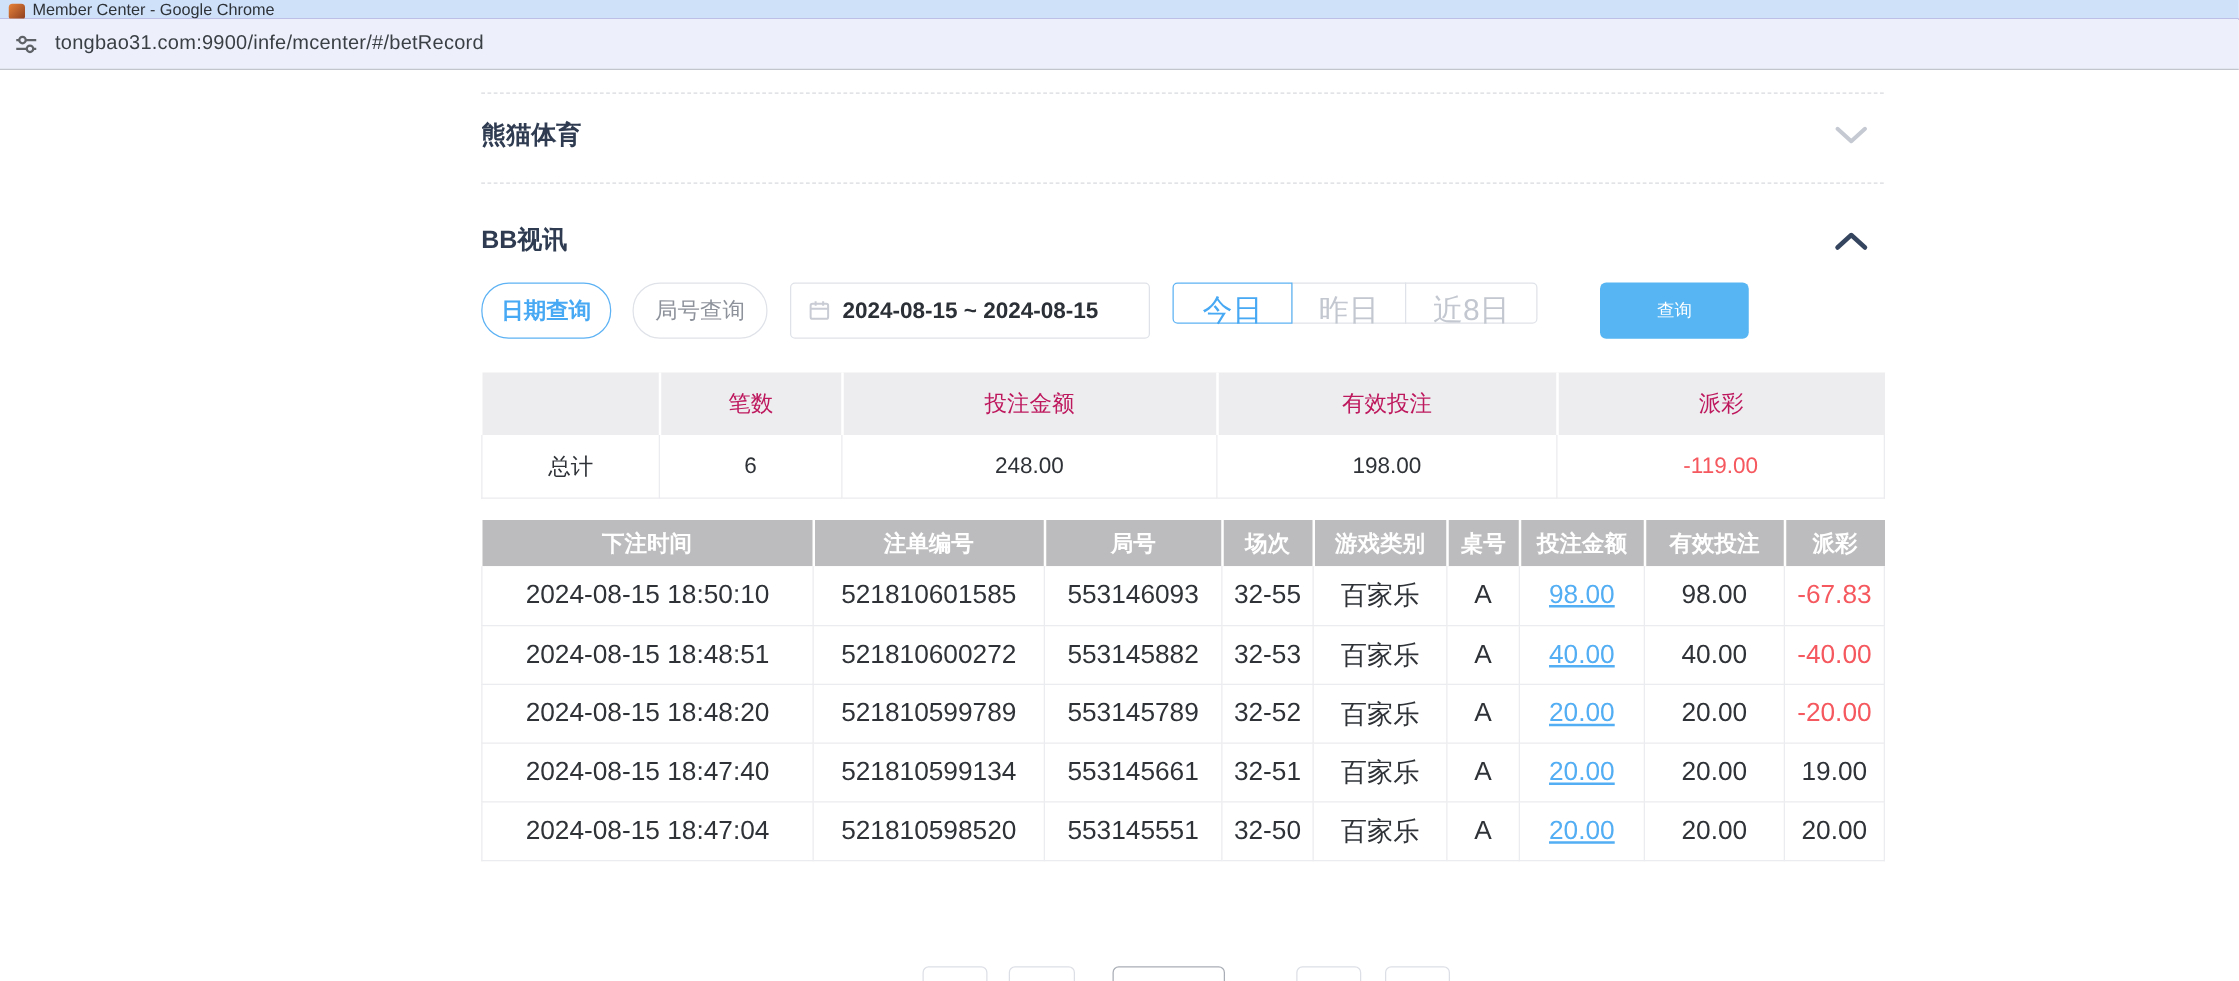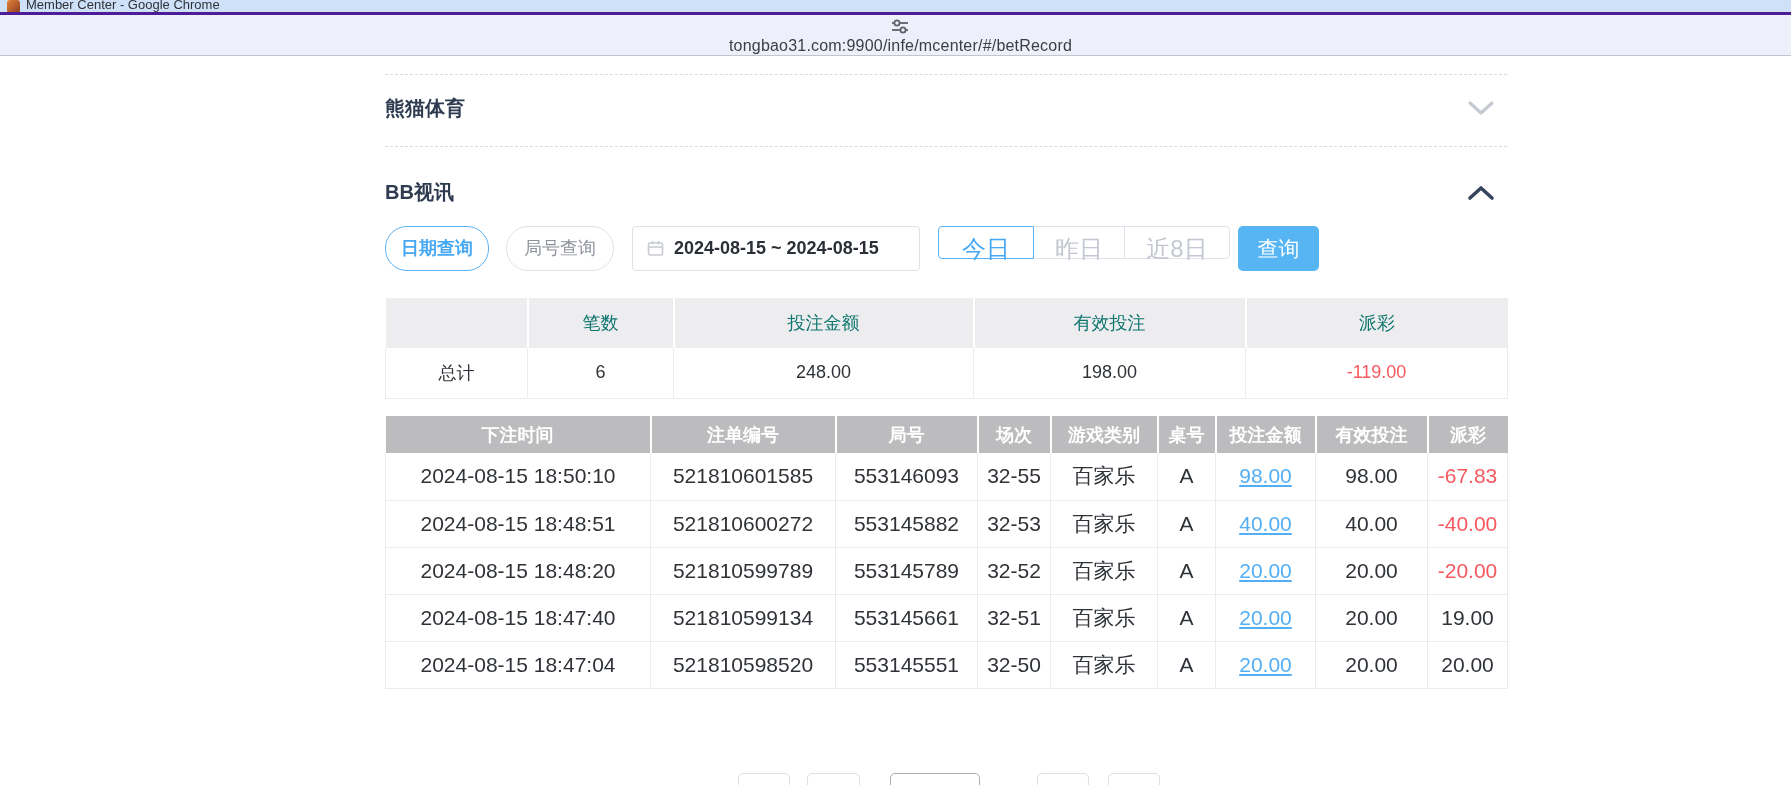--- a/index.html
+++ b/index.html
@@ -1,28 +1,28 @@
 <!DOCTYPE html>
 <html><head>
 <meta charset="utf-8">
 <style>
   * { margin:0; padding:0; box-sizing:border-box; }
   html,body { width:1791px; height:785px; overflow:hidden; background:#fff;
     font-family:"Liberation Sans","DejaVu Sans",sans-serif; }
 
   
   .titlebar { position:absolute; left:0; top:0; width:1791px; height:16px;
-    background:#cfe0f9; border-bottom:4px solid #4c1d95; overflow:hidden;
+    background:#cfe0f9; border-bottom:1px solid #4c1d95; overflow:hidden;
     display:flex; align-items:flex-end; }
   .titlebar .favicon { width:13px; height:13px; border-radius:3px; margin:0 6px 0 7px;
     background:linear-gradient(135deg,#e8833a,#8a3c1f); position:relative; top:1px; }
   .titlebar .wtitle { font-size:13px; color:#2e3338; line-height:15px; white-space:nowrap; }
 
   .toolbar { position:absolute; left:0; top:15px; width:1791px; height:41px;
-    background:#edf0fa; border-bottom:1px solid #c2c6cc; display:flex; align-items:center;flex-direction:column; }
+    background:#edf0fa; border-bottom:1px solid #c2c6cc; display:flex; align-items:center; }
   .site-info { width:26px; height:26px; margin-left:8px; display:flex; align-items:center;
     justify-content:center; border-radius:50%; }
   .url-text { font-size:16px; color:#3a3f45; margin-left:10px; letter-spacing:.2px; }
 
   
   .page { position:absolute; left:0; top:57px; width:1791px; height:728px; background:#fff; overflow:hidden; }
   .container { position:relative; margin-left:385px; width:1122px; height:728px; }
 
   .dashed { position:absolute; left:0; width:1122px; border-top:1px dashed #d8dade; }
   .d1 { top:17px; } .d2 { top:89px; }
@@ -43,27 +43,27 @@
     display:flex; align-items:center; cursor:pointer; }
   .datebox .cal { margin:0 10px 0 14px; display:flex; }
   .datebox .dtext { font-size:18px; font-weight:600; color:#2b2f36; }
   .btngroup { position:absolute; left:553px; top:0; height:45px; }
   .gbtn { float:left; height:33px; border:1px solid #dfe2e8; background:#fff; margin-left:-1px;
     font-size:24px; line-height:43px; text-align:center; color:#c3c8d0; cursor:pointer; position:relative; }
   .gbtn.first { margin-left:0; border-radius:4px 0 0 4px; }
   .gbtn.last { border-radius:0 4px 4px 0; }
   .gbtn.active { border-color:#5db2f4; color:#47a8f3; z-index:2; }
   .g1 { width:96px; } .g2 { width:92px; } .g3 { width:106px; }
-  .search-btn { position:absolute; left:853px; top:0; width:81px; height:45px;
-    background:#56b5f2; color:#fff; font-size:21px; line-height:45px; text-align:center;
+  .search-btn { position:absolute; left:895px; top:0; width:119px; height:45px;
+    background:#56b5f2; color:#fff; font-size:14px; line-height:45px; text-align:center;
     border:none; border-radius:5px; cursor:pointer; }
 
   
   .summary { position:absolute; left:0; top:241px; width:1122px; border-collapse:collapse; table-layout:fixed; }
-  .summary th { height:50px; background:#ededf0; font-size:18px; font-weight:normal; color:#0f766e;
+  .summary th { height:50px; background:#ededf0; font-size:18px; font-weight:normal; color:#be185d;
     text-align:center; border-right:2px solid #fff; }
   .summary th:last-child { border-right:none; }
   .summary td { height:50px; background:#fff; font-size:18px; color:#2f3338; text-align:center;
     border-right:1px solid #ebecef; border-bottom:1px solid #ebecef; border-left:1px solid #ebecef; }
   .summary td + td { border-left:none; }
 
   
   .bets { position:absolute; left:0; top:359px; width:1122px; border-collapse:collapse; table-layout:fixed; }
   .bets th { height:37px; background:#bcbcbe; color:#fff; font-size:18px; font-weight:bold;
     text-align:center; border-right:2px solid #fff; }

